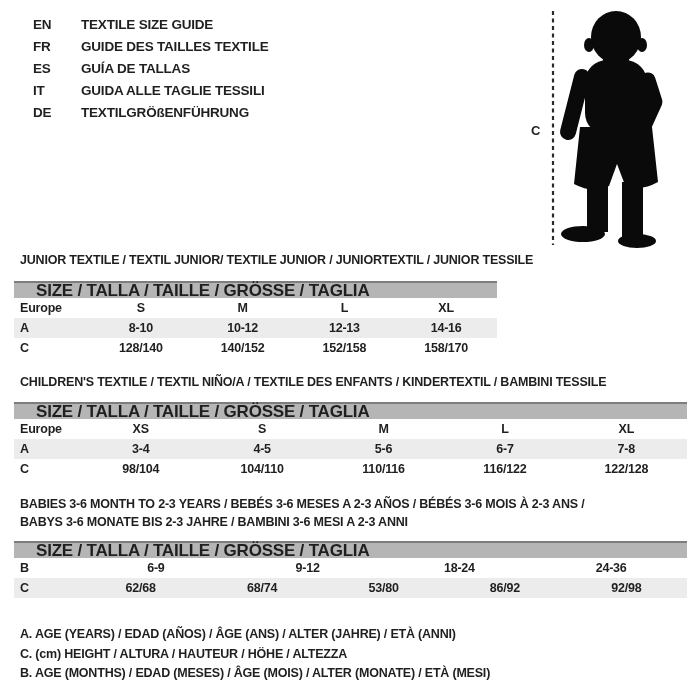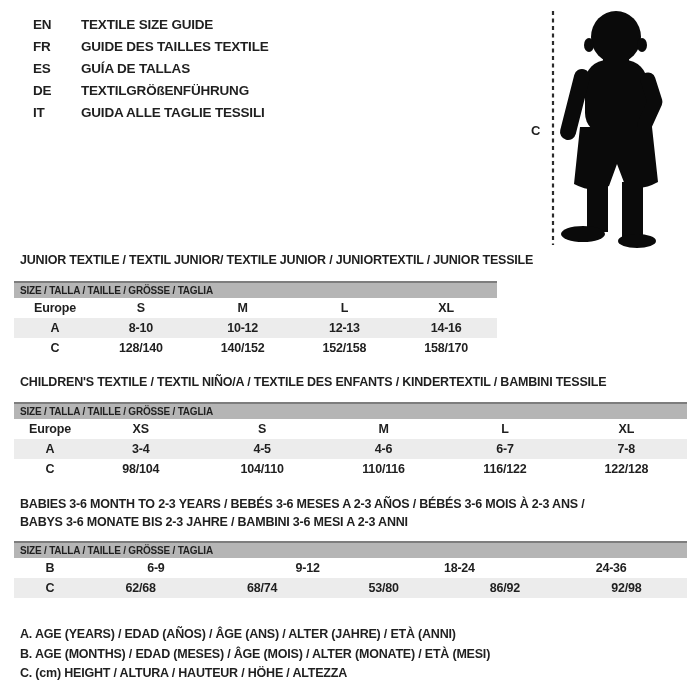--- a/index.html
+++ b/index.html
@@ -11,24 +11,24 @@
   .lang-row{display:flex;height:22px;line-height:22px;font-size:13.5px;}
   .lang-code{width:48px;margin-left:13px;}
   
   #figure-svg{position:absolute;left:525px;top:2px;}
   #figure-label{position:absolute;left:531px;top:123px;font-size:13px;}
   
   .sec-title{position:absolute;left:20px;font-size:12.5px;line-height:18px;white-space:nowrap;}
   
   .size-table{position:absolute;left:14px;}
   .thead{background:var(--band,#b5b5b5);border-top:2px solid var(--band-border,#7d7d7d);
-         height:15px;line-height:15px;padding-left:6px;font-size:10px;}
+         height:15px;line-height:15px;padding-left:22px;font-size:17px;}
   .trow{display:flex;height:20px;line-height:20px;font-size:12.5px;}
   .trow.shaded{background:var(--shade,#ececec);}
-  .tlabel{padding-left:6px;text-align:center;}
+  .tlabel{padding-left:6px;text-align:left;}
   .t0 .tlabel{width:70px;}
   .t1 .tlabel,.t2 .tlabel{width:60px;}
   .tcell{flex:1;text-align:center;}
   
   #footnotes{position:absolute;left:20px;top:625px;font-size:12.5px;line-height:19.5px;}
 </style>
 </head>
 <body>
 
 <div id="page">
@@ -40,26 +40,26 @@
     </div>
     <div class="lang-row">
       <span class="lang-code">FR</span>
       <span class="lang-title">GUIDE DES TAILLES TEXTILE</span>
     </div>
     <div class="lang-row">
       <span class="lang-code">ES</span>
       <span class="lang-title">GUÍA DE TALLAS</span>
     </div>
     <div class="lang-row">
+      <span class="lang-code">IT</span>
+      <span class="lang-title">GUIDA ALLE TAGLIE TESSILI</span>
+    </div>
+    <div class="lang-row">
       <span class="lang-code">DE</span>
       <span class="lang-title">TEXTILGRÖßENFÜHRUNG</span>
-    </div>
-    <div class="lang-row">
-      <span class="lang-code">IT</span>
-      <span class="lang-title">GUIDA ALLE TAGLIE TESSILI</span>
     </div>
   </div>
 
   <span id="figure-label">C</span>
   <svg id="figure-svg" width="175" height="246" viewBox="0 0 175 246">
     <line x1="28" y1="9" x2="28" y2="243" stroke="#2b2b2b" stroke-width="2.2" stroke-dasharray="4 3.5"></line>
     <g fill="#0a0a0a" stroke="none">
       <ellipse cx="91" cy="35" rx="25" ry="26"></ellipse>
       <ellipse cx="64" cy="43" rx="5" ry="7"></ellipse>
       <ellipse cx="117" cy="43" rx="5" ry="7"></ellipse>
@@ -109,21 +109,21 @@
         <div class="tcell">XS</div>
         <div class="tcell">S</div>
         <div class="tcell">M</div>
         <div class="tcell">L</div>
         <div class="tcell">XL</div>
       </div>
       <div class="trow shaded">
         <div class="tlabel">A</div>
         <div class="tcell">3-4</div>
         <div class="tcell">4-5</div>
-        <div class="tcell">4-6</div>
+        <div class="tcell">5-6</div>
         <div class="tcell">6-7</div>
         <div class="tcell">7-8</div>
       </div>
       <div class="trow">
         <div class="tlabel">C</div>
         <div class="tcell">98/104</div>
         <div class="tcell">104/110</div>
         <div class="tcell">110/116</div>
         <div class="tcell">116/122</div>
         <div class="tcell">122/128</div>
@@ -146,17 +146,17 @@
         <div class="tcell">62/68</div>
         <div class="tcell">68/74</div>
         <div class="tcell">53/80</div>
         <div class="tcell">86/92</div>
         <div class="tcell">92/98</div>
       </div>
     </div>
 
   <div id="footnotes">
     <div class="footnote">A. AGE (YEARS) / EDAD (AÑOS) / ÂGE (ANS) / ALTER (JAHRE) / ETÀ (ANNI)</div>
+    <div class="footnote">C. (cm) HEIGHT / ALTURA / HAUTEUR / HÖHE / ALTEZZA</div>
     <div class="footnote">B. AGE (MONTHS) / EDAD (MESES) / ÂGE (MOIS) / ALTER (MONATE) / ETÀ (MESI)</div>
-    <div class="footnote">C. (cm) HEIGHT / ALTURA / HAUTEUR / HÖHE / ALTEZZA</div>
   </div>
 
 </div>
 
 </body></html>

